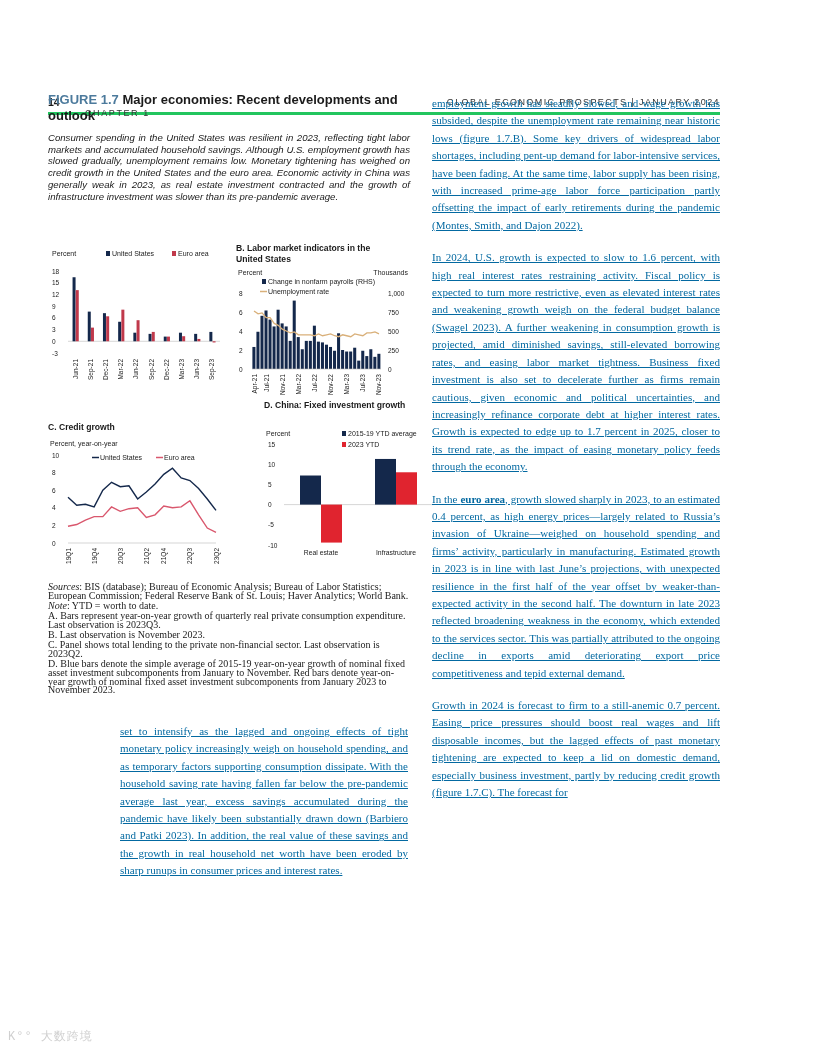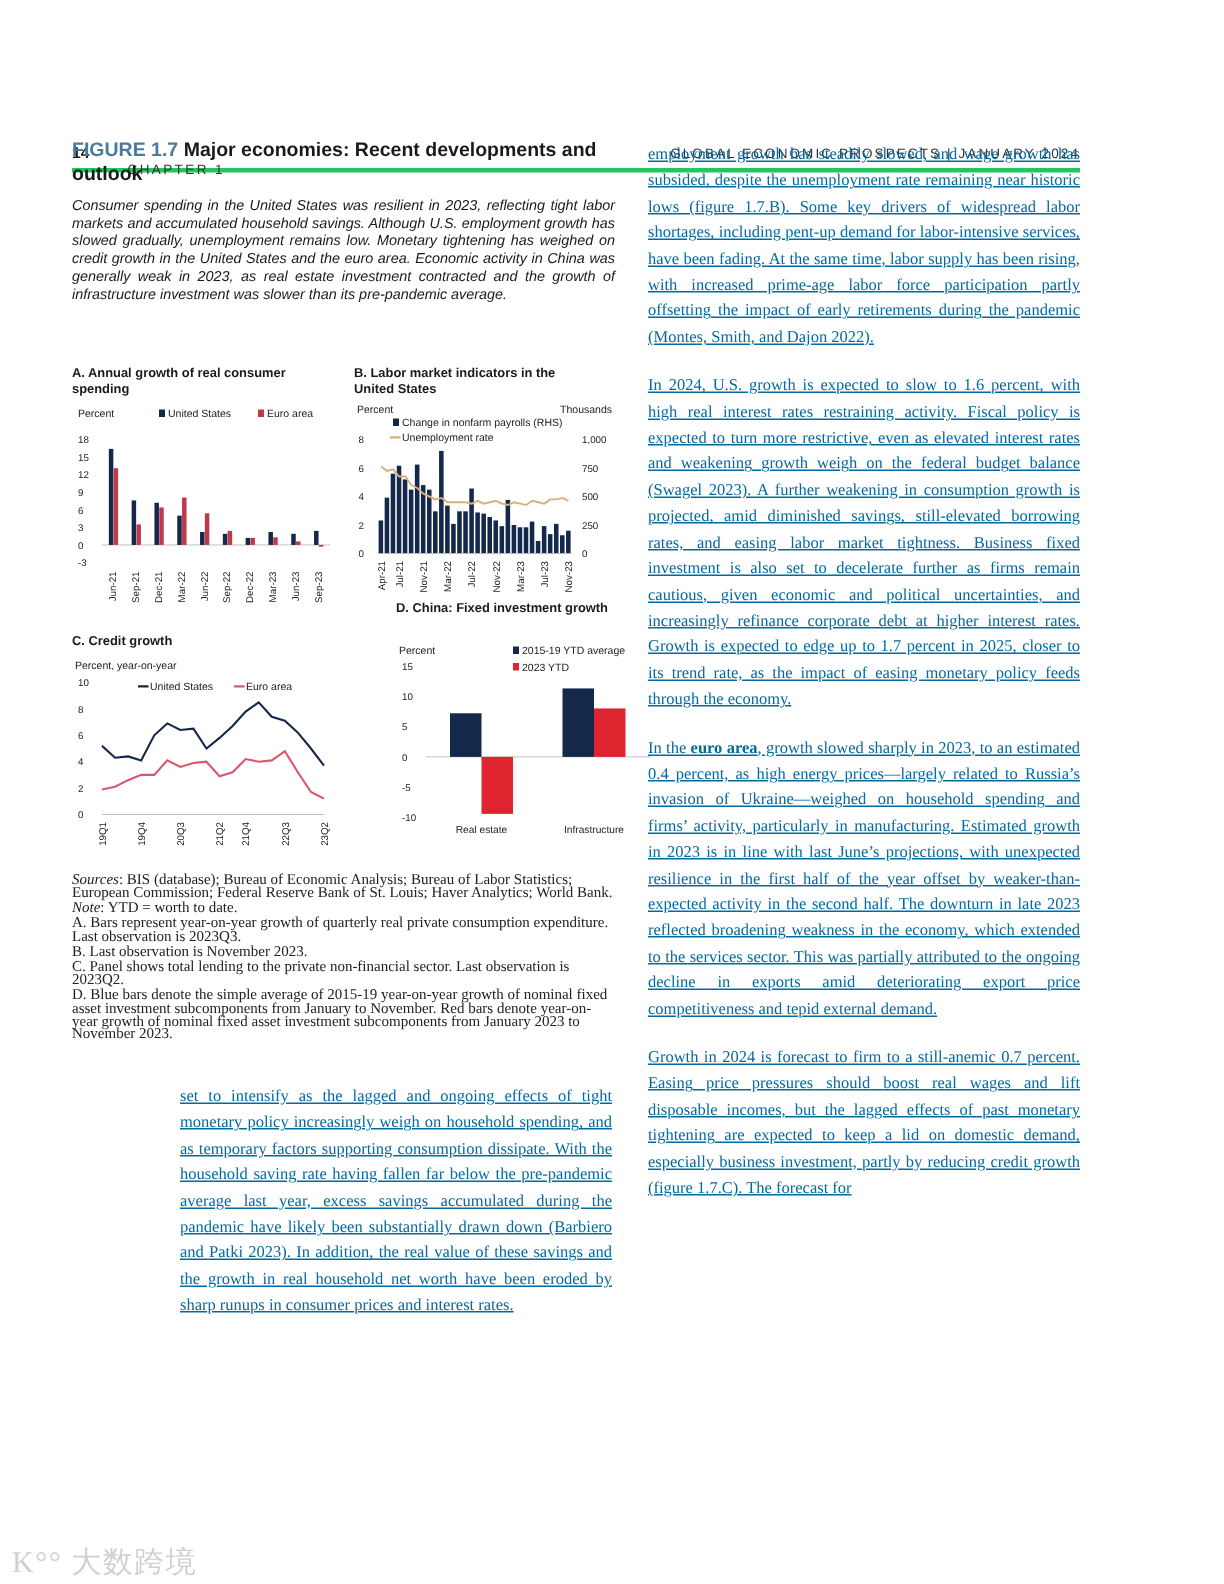--- a/index.html
+++ b/index.html
@@ -19,41 +19,40 @@
   svg text { font-family:"Liberation Sans", sans-serif; }
 
   .notes { position:absolute; left:48px; top:583px; width:362px; font-family:Liberation Serif, serif; font-size:10px; line-height:8.7px; color:#222; }
   .notes p { margin:0 0 1.5px 0; }
 
   .body { font-family:"Liberation Serif", serif; font-size:11px; line-height:17.4px; text-align:justify; color:#0369a1;text-decoration:underline; }
   .body p { margin:0 0 15px 0; }
   .colL { position:absolute; left:120px; top:723px; width:288px; }
   .colR { position:absolute; left:432px; top:95px; width:288px; }
 
-  .wm { position:absolute; left:8px; top:1028px; font-family:Liberation Serif, serif; font-size:20px; color:#d0d0d0; letter-spacing:1px; }
+  .wm { position:absolute; left:8px; top:1028px; font-family:Liberation Mono, monospace; font-size:12px; color:#d0d0d0; letter-spacing:1px; }
 </style>
 </head>
 <body>
 
 <div class="hdr">
   <span class="pg">14</span>
   <span class="ch">CHAPTER 1</span>
   <span class="rt">GLOBAL ECONOMIC PROSPECTS | JANUARY 2024</span>
 </div>
 
 <div class="fig">
   <p class="fig-title">
     <span class="num">FIGURE 1.7</span>
     <span>Major economies: Recent developments and outlook</span>
   </p>
   <p class="fig-sub">Consumer spending in the United States was resilient in 2023, reflecting tight labor markets and accumulated household savings. Although U.S. employment growth has slowed gradually, unemployment remains low. Monetary tightening has weighed on credit growth in the United States and the euro area. Economic activity in China was generally weak in 2023, as real estate investment contracted and the growth of infrastructure investment was slower than its pre-pandemic average.</p>
 </div>
 
 <div class="panel" style="left:48px; top:243px; width:180px;">
-  <div class="ptitle" style="width:165px;">A. Annual growth of real consumer spending</div>
   <svg id="chartA" width="180" height="160">
       <text x="4" y="13" font-size="7" fill="#222">Percent</text>
       <rect x="58" y="8" width="4" height="5" fill="#14284b"></rect>
       <text x="64" y="13" font-size="7" fill="#222">United States</text>
       <rect x="124" y="8" width="4" height="5" fill="#c0394b"></rect>
       <text x="130" y="13" font-size="7" fill="#222">Euro area</text>
       <text x="4" y="30.5" font-size="6.5" fill="#222">18</text>
       <text x="4" y="42.21428571428572" font-size="6.5" fill="#222">15</text>
       <text x="4" y="53.92857142857143" font-size="6.5" fill="#222">12</text>
       <text x="4" y="65.64285714285714" font-size="6.5" fill="#222">9</text>

